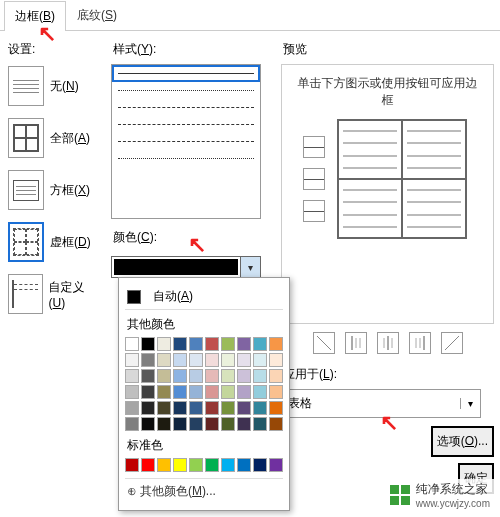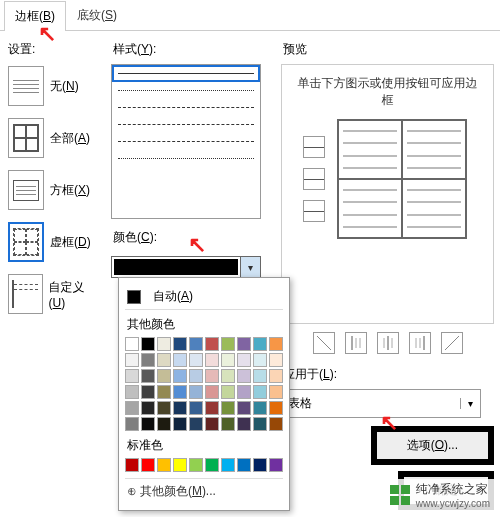--- a/index.html
+++ b/index.html
@@ -187,23 +187,23 @@
   .apply-row { display:flex; flex-direction: column; margin-top:10px; }
   .combo {
     display:flex; border:1px solid #999; height:29px; width:200px;
     background:#fff; align-items:center;
   }
   .combo .txt { flex:1; padding:0 6px; }
   .combo .dd { width:20px; border-left:1px solid #999; display:flex; align-items:center; justify-content:center; cursor:pointer; font-size:10px; }
 
   .options-btn-row { display:flex; justify-content:flex-end; margin-top:8px; }
   .btn {
-    border:6px solid #000000;
+    border:2px solid #000000;
     background:#eee;
-    padding:5px 30px;
+    padding:5px 4px;
     cursor:pointer;
     margin-left:8px;
   }
   .dialog-buttons {
     display:flex; justify-content:flex-end;
     margin-top:6px;
   }
 
   .watermark {
     position:absolute;

